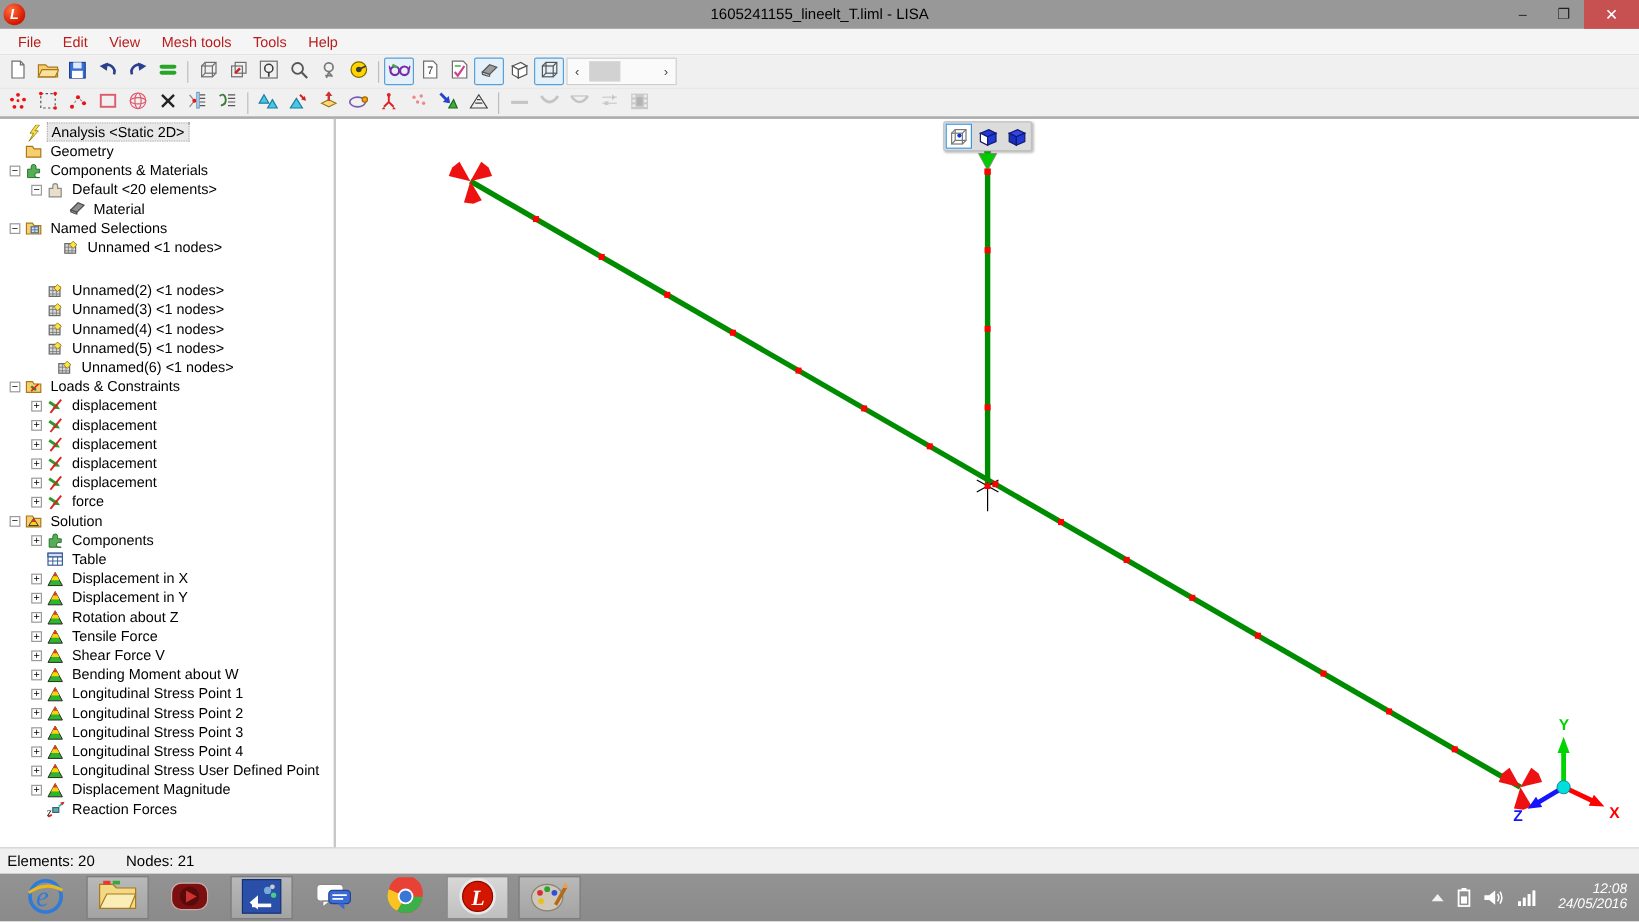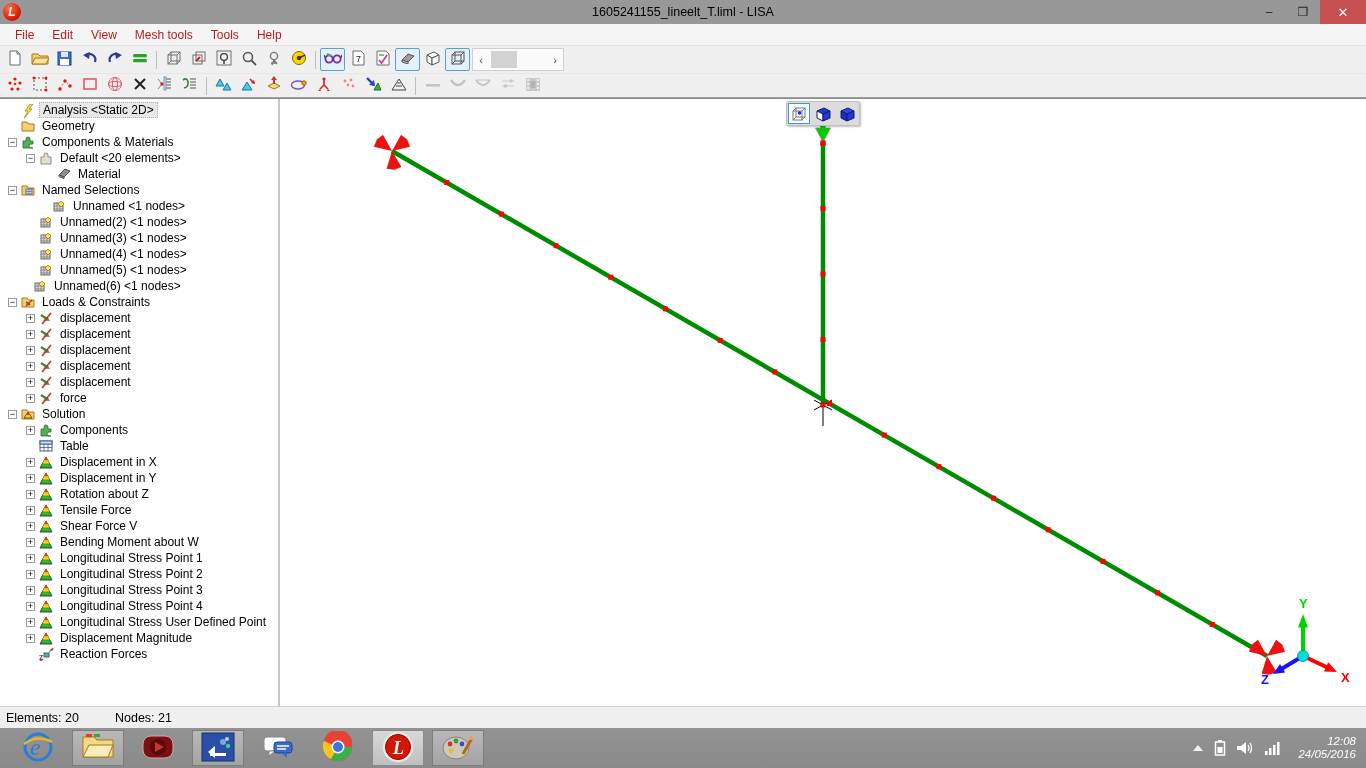--- a/index.html
+++ b/index.html
@@ -45,21 +45,21 @@
   .expander.none { visibility:hidden; }
   .tree-icon { width:14px; height:13px; margin-right:4px; flex:0 0 auto; }
 
   .viewport { flex:1 1 auto; position:relative; background:#fff; }
   .view-toolbar { position:absolute; left:506px; top:2px; background:#dcdcdc; border:1px solid #c0c0c0; border-radius:2px; display:flex; padding:1px; gap:2px; box-shadow:1px 1px 2px rgba(0,0,0,.25); }
   .view-btn { width:22px; height:21px; display:flex; align-items:center; justify-content:center; border:1px solid transparent; }
   .view-btn.selected { border:1px solid #3c97e0; background:#fff; }
   #model-svg { position:absolute; left:0; top:0; }
 
   
-  .statusbar { height:22px; background:#f0f0f0; border-top:1px solid #d0d0d0; display:flex; align-items:center; padding-left:6px; font-size:12.5px; color:#000; flex:0 0 auto; gap:36px;}
+  .statusbar { height:22px; background:#f0f0f0; border-top:1px solid #d0d0d0; display:flex; align-items:center; padding-left:6px; font-size:12.5px; color:#000; flex:0 0 auto; gap:26px;}
   .statusbar span b { font-weight:normal; }
 
   
   .taskbar { height:40px; background:linear-gradient(#939393,#8a8a8a); display:flex; align-items:center; flex:0 0 auto; position:relative; }
   .task-items { display:flex; align-items:center; height:100%; padding-left:12px; gap:8px; }
   .task-item { width:52px; height:36px; margin-top:0; display:flex; align-items:center; justify-content:center; }
   .task-item.active { background:linear-gradient(#b9b9b9,#a3a3a3); border:1px solid #7d7d7d; }
   .task-item.bright { background:linear-gradient(#d8d8d8,#bfbfbf); border:1px solid #8a8a8a; }
   .tray { position:absolute; right:6px; top:0; height:100%; display:flex; align-items:center; gap:10px; color:#fff; }
   .tray .clock { text-align:right; font-size:11.5px; line-height:13px; margin-left:6px; padding-right:4px;font-style:italic; }
@@ -448,21 +448,21 @@
         </div>
         <div class="tree-row" style="padding-left: 26px; margin-left: 13px;">
           <span class="expander none"></span>
           <span class="tree-icon"><svg width="14" height="13" viewBox="0 0 14 13">
               <rect x="2" y="3" width="9" height="8" fill="#d9d9d9" stroke="#6a6a6a"></rect>
               <path d="M2 6h9 M2 9h9 M5 3v8 M8 3v8" stroke="#6a6a6a" stroke-width=".6"></path>
               <polygon points="9,1 12,4 9,7 6,4" fill="#ffe14a" stroke="#8a7a00" stroke-width=".7"></polygon>
             </svg></span>
           <span class="tree-label">Unnamed &lt;1 nodes&gt;</span>
         </div>
-        <div class="tree-row" style="padding-left: 26px;">
+        <div class="tree-row" style="padding-left: 26px; margin-top: 20px;">
           <span class="expander none"></span>
           <span class="tree-icon"><svg width="14" height="13" viewBox="0 0 14 13">
               <rect x="2" y="3" width="9" height="8" fill="#d9d9d9" stroke="#6a6a6a"></rect>
               <path d="M2 6h9 M2 9h9 M5 3v8 M8 3v8" stroke="#6a6a6a" stroke-width=".6"></path>
               <polygon points="9,1 12,4 9,7 6,4" fill="#ffe14a" stroke="#8a7a00" stroke-width=".7"></polygon>
             </svg></span>
           <span class="tree-label">Unnamed(2) &lt;1 nodes&gt;</span>
         </div>
         <div class="tree-row" style="padding-left: 26px;">
           <span class="expander none"></span>
@@ -484,21 +484,21 @@
         </div>
         <div class="tree-row" style="padding-left: 26px;">
           <span class="expander none"></span>
           <span class="tree-icon"><svg width="14" height="13" viewBox="0 0 14 13">
               <rect x="2" y="3" width="9" height="8" fill="#d9d9d9" stroke="#6a6a6a"></rect>
               <path d="M2 6h9 M2 9h9 M5 3v8 M8 3v8" stroke="#6a6a6a" stroke-width=".6"></path>
               <polygon points="9,1 12,4 9,7 6,4" fill="#ffe14a" stroke="#8a7a00" stroke-width=".7"></polygon>
             </svg></span>
           <span class="tree-label">Unnamed(5) &lt;1 nodes&gt;</span>
         </div>
-        <div class="tree-row" style="padding-left: 20px; text-align: center;">
+        <div class="tree-row" style="padding-left: 34px; text-align: center;">
           <span class="expander none"></span>
           <span class="tree-icon"><svg width="14" height="13" viewBox="0 0 14 13">
               <rect x="2" y="3" width="9" height="8" fill="#d9d9d9" stroke="#6a6a6a"></rect>
               <path d="M2 6h9 M2 9h9 M5 3v8 M8 3v8" stroke="#6a6a6a" stroke-width=".6"></path>
               <polygon points="9,1 12,4 9,7 6,4" fill="#ffe14a" stroke="#8a7a00" stroke-width=".7"></polygon>
             </svg></span>
           <span class="tree-label">Unnamed(6) &lt;1 nodes&gt;</span>
         </div>
         <div class="tree-row" style="padding-left: 8px;">
           <span class="expander">−</span>

